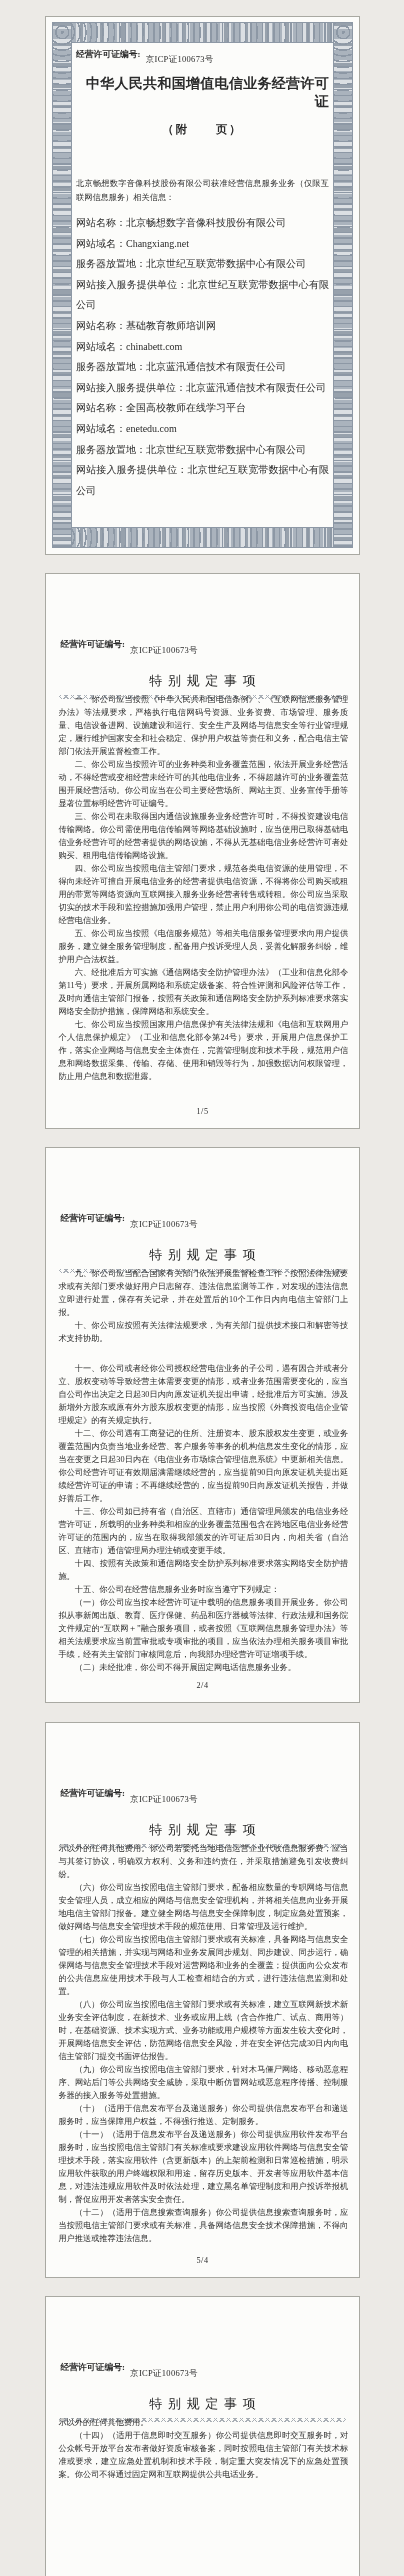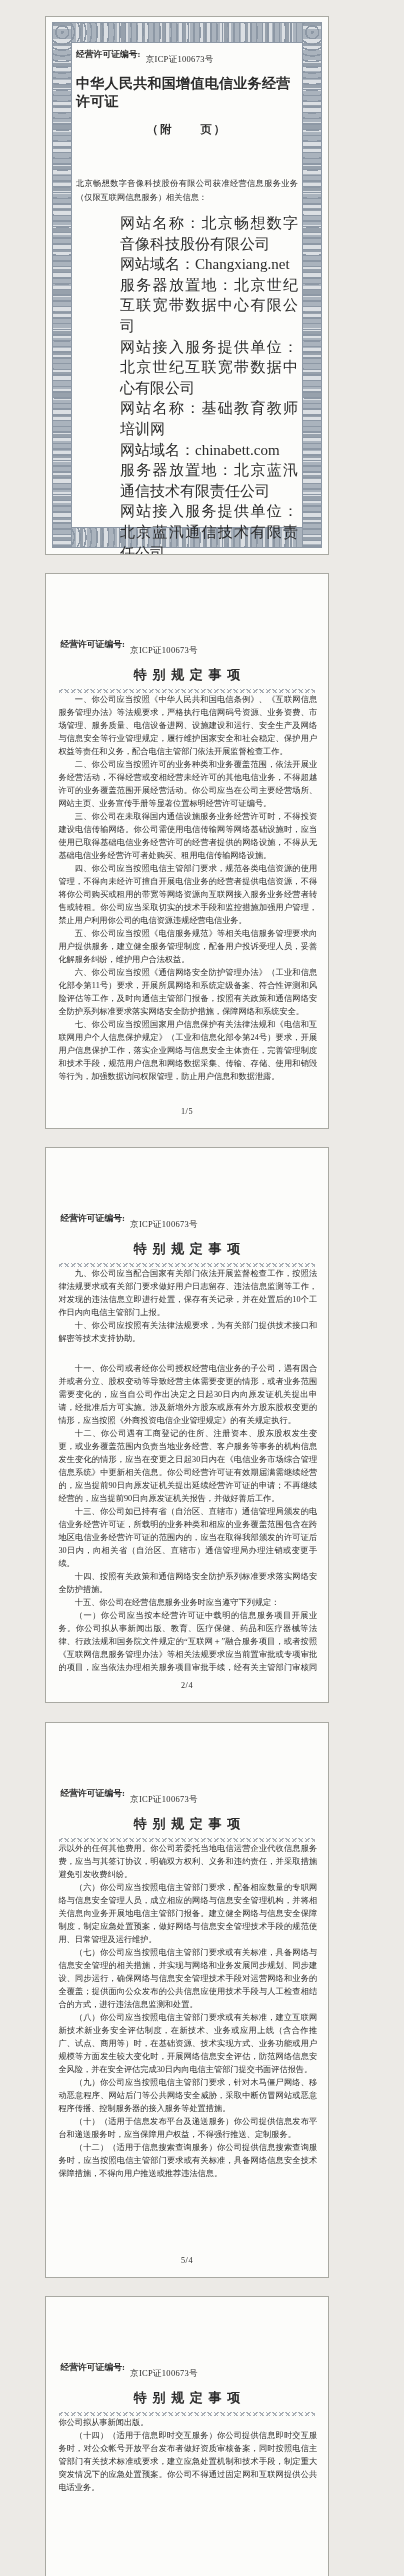--- a/index.html
+++ b/index.html
@@ -4,21 +4,21 @@
 <style>
   html,body{margin:0;padding:0;}
   body{
     width:405px;height:2873px;position:relative;
     background:#eceae6;
     font-family:"Liberation Serif","DejaVu Serif",serif;
     color:#2b2b2b;
   }
   .canvas{position:absolute;inset:0;}
   .page{
-    position:absolute;left:45px;width:284px;
+    position:absolute;left:45px;width:315px;
     background:#fcfcfa;border:0.5px solid #a9a9a2;
     box-sizing:border-box;overflow:hidden;
   }
   
   .page1{top:15.5px;height:539px;}
   .ornate{position:absolute;left:5.7px;right:5.7px;top:5.7px;bottom:5.7px;pointer-events:none;}
   .oband{position:absolute;background-color:#ccd2d8;
     background-image:
       repeating-radial-gradient(circle at 10.3px 10.3px,#8d98a5 0 1.5px,rgba(141,152,165,0) 1.5px 5.7px),
       repeating-linear-gradient(90deg,#aab3bd 0 3.6px,#dbdfe3 3.6px 7.2px,#97a1ac 7.2px 10.8px,#dbdfe3 10.8px 14.4px,#aab3bd 14.4px 20.6px);
@@ -30,29 +30,29 @@
     background-image:
       repeating-radial-gradient(circle at 10.3px 10.3px,#8d98a5 0 1.5px,rgba(141,152,165,0) 1.5px 5.7px),
       repeating-linear-gradient(0deg,#aab3bd 0 3.6px,#dbdfe3 3.6px 7.2px,#97a1ac 7.2px 10.8px,#dbdfe3 10.8px 14.4px,#aab3bd 14.4px 20.6px);}
   .oband.r{top:0;bottom:0;right:0;width:20.6px;
     background-image:
       repeating-radial-gradient(circle at 10.3px 10.3px,#8d98a5 0 1.5px,rgba(141,152,165,0) 1.5px 5.7px),
       repeating-linear-gradient(0deg,#aab3bd 0 3.6px,#dbdfe3 3.6px 7.2px,#97a1ac 7.2px 10.8px,#dbdfe3 10.8px 14.4px,#aab3bd 14.4px 20.6px);}
   .p1-content{position:absolute;left:30px;right:30px;top:32px;}
   .num-line{font-size:8.8px;font-weight:bold;white-space:nowrap;}
   .num-value{font-weight:normal;font-size:8.5px;position:relative;top:5.7px;margin-left:5.2px;letter-spacing:0.3px;}
-  .p1-title{margin-top:14.4px;text-align:left;font-size:14px;font-weight:bold;letter-spacing:0.3px;}
+  .p1-title{margin-top:14.4px;text-align:right;font-size:14px;font-weight:bold;letter-spacing:0.3px;}
   .p1-sub{margin-top:11px;text-align:center;font-size:11.3px;font-weight:bold;letter-spacing:2.1px;}
   .p1-intro{margin-top:40px;font-size:8.2px;line-height:14px;text-align:justify;}
-  .p1-sites{margin-top:6.2px;font-size:15px;line-height:20.6px;text-align:justify;margin-left:44px;}
+  .p1-sites{margin-top:6.2px;font-size:10px;line-height:20.6px;text-align:justify;}
   .site-line{margin:0;}
   
   .sp{height:556px;}
   .sp-num{margin:65px 0 0 14.4px;font-size:8.8px;font-weight:bold;white-space:nowrap;}
-  .sp-title{margin-top:15px;text-align:center;font-size:13px;font-weight:bold;letter-spacing:5.7px;text-indent:5.7px;}
+  .sp-title{margin-top:21px;text-align:center;font-size:13px;font-weight:normal;letter-spacing:5.7px;text-indent:5.7px;}
   .divider{height:4.6px;margin:4.6px 13.4px 0 13.4px;opacity:.85;
     background:
       repeating-linear-gradient(45deg,rgba(0,0,0,0) 0 1.5px,#9aa1a9 1.5px 2.6px,rgba(0,0,0,0) 2.6px 4.6px),
       repeating-linear-gradient(-45deg,rgba(0,0,0,0) 0 1.5px,#9aa1a9 1.5px 2.6px,rgba(0,0,0,0) 2.6px 4.6px);
   }
   .sp-body{position:absolute;left:12.4px;right:10.8px;top:119px;bottom:27px;overflow:hidden;
     font-size:8.2px;line-height:13px;text-align:justify;}
   .para{margin:0;}
   .para.ind{text-indent:2em;}
   .para.gap{margin-top:17px;}
@@ -99,21 +99,21 @@
         <span>经营许可证编号:</span><span class="num-value">京ICP证100673号</span>
       </div>
       <div class="sp-title">特别规定事项</div>
       <div class="divider"></div>
       <div class="sp-body">
         <p class="para ind">一、你公司应当按照《中华人民共和国电信条例》、《互联网信息服务管理办法》等法规要求，严格执行电信网码号资源、业务资费、市场管理、服务质量、电信设备进网、设施建设和运行、安全生产及网络与信息安全等行业管理规定，履行维护国家安全和社会稳定、保护用户权益等责任和义务，配合电信主管部门依法开展监督检查工作。</p>
         <p class="para ind">二、你公司应当按照许可的业务种类和业务覆盖范围，依法开展业务经营活动，不得经营或变相经营未经许可的其他电信业务，不得超越许可的业务覆盖范围开展经营活动。你公司应当在公司主要经营场所、网站主页、业务宣传手册等显著位置标明经营许可证编号。</p>
         <p class="para ind">三、你公司在未取得国内通信设施服务业务经营许可时，不得投资建设电信传输网络。你公司需使用电信传输网等网络基础设施时，应当使用已取得基础电信业务经营许可的经营者提供的网络设施，不得从无基础电信业务经营许可者处购买、租用电信传输网络设施。</p>
         <p class="para ind">四、你公司应当按照电信主管部门要求，规范各类电信资源的使用管理，不得向未经许可擅自开展电信业务的经营者提供电信资源，不得将你公司购买或租用的带宽等网络资源向互联网接入服务业务经营者转售或转租。你公司应当采取切实的技术手段和监控措施加强用户管理，禁止用户利用你公司的电信资源违规经营电信业务。</p>
         <p class="para ind">五、你公司应当按照《电信服务规范》等相关电信服务管理要求向用户提供服务，建立健全服务管理制度，配备用户投诉受理人员，妥善化解服务纠纷，维护用户合法权益。</p>
-        <p class="para ind">六、你公司应当按照《通信网络安全防护管理办法》（工业和信息化部令第11号）要求，开展所属网络和系统定级备案、符合性评测和风险评估等工作，及时向通信主管部门报备，按照有关政策和通信网络安全防护系列标准要求落实网络安全防护措施，保障网络和系统安全。</p>
+        <p class="para ind">六、经批准后方可实施《通信网络安全防护管理办法》（工业和信息化部令第11号）要求，开展所属网络和系统定级备案、符合性评测和风险评估等工作，及时向通信主管部门报备，按照有关政策和通信网络安全防护系列标准要求落实网络安全防护措施，保障网络和系统安全。</p>
         <p class="para ind">七、你公司应当按照国家用户信息保护有关法律法规和《电信和互联网用户个人信息保护规定》（工业和信息化部令第24号）要求，开展用户信息保护工作，落实企业网络与信息安全主体责任，完善管理制度和技术手段，规范用户信息和网络数据采集、传输、存储、使用和销毁等行为，加强数据访问权限管理，防止用户信息和数据泄露。</p>
       </div>
       <div class="sp-footer">1/5</div>
     </section>
     <section class="page sp" style="top: 1147px;">
       <div class="sp-num">
         <span>经营许可证编号:</span><span class="num-value">京ICP证100673号</span>
       </div>
       <div class="sp-title">特别规定事项</div>
       <div class="divider"></div>
@@ -137,30 +137,31 @@
       </div>
       <div class="sp-title">特别规定事项</div>
       <div class="divider"></div>
       <div class="sp-body">
         <p class="para">示以外的任何其他费用。你公司若委托当地电信运营企业代收信息服务费，应当与其签订协议，明确双方权利、义务和违约责任，并采取措施避免引发收费纠纷。</p>
         <p class="para ind">（六）你公司应当按照电信主管部门要求，配备相应数量的专职网络与信息安全管理人员，成立相应的网络与信息安全管理机构，并将相关信息向业务开展地电信主管部门报备。建立健全网络与信息安全保障制度，制定应急处置预案，做好网络与信息安全管理技术手段的规范使用、日常管理及运行维护。</p>
         <p class="para ind">（七）你公司应当按照电信主管部门要求或有关标准，具备网络与信息安全管理的相关措施，并实现与网络和业务发展同步规划、同步建设、同步运行，确保网络与信息安全管理技术手段对运营网络和业务的全覆盖；提供面向公众发布的公共信息应使用技术手段与人工检查相结合的方式，进行违法信息监测和处置。</p>
         <p class="para ind">（八）你公司应当按照电信主管部门要求或有关标准，建立互联网新技术新业务安全评估制度，在新技术、业务或应用上线（含合作推广、试点、商用等）时，在基础资源、技术实现方式、业务功能或用户规模等方面发生较大变化时，开展网络信息安全评估，防范网络信息安全风险，并在安全评估完成30日内向电信主管部门提交书面评估报告。</p>
         <p class="para ind">（九）你公司应当按照电信主管部门要求，针对木马僵尸网络、移动恶意程序、网站后门等公共网络安全威胁，采取中断仿冒网站或恶意程序传播、控制服务器的接入服务等处置措施。</p>
         <p class="para ind">（十）（适用于信息发布平台及递送服务）你公司提供信息发布平台和递送服务时，应当保障用户权益，不得强行推送、定制服务。</p>
+        <p class="para ind">（十一）（适用于信息发布平台及递送服务）你公司提供应用软件发布平台服务时，应当按照电信主管部门有关标准或要求建设应用软件网络与信息安全管理技术手段，落实应用软件（含更新版本）的上架前检测和日常巡检措施，明示应用软件获取的用户终端权限和用途，留存历史版本、开发者等应用软件基本信息，对违法违规应用软件及时依法处理，建立黑名单管理制度和用户投诉举报机制，督促应用开发者落实安全责任。</p>
         <p class="para ind">（十二）（适用于信息搜索查询服务）你公司提供信息搜索查询服务时，应当按照电信主管部门要求或有关标准，具备网络信息安全技术保障措施，不得向用户推送或推荐违法信息。</p>
       </div>
       <div class="sp-footer">5/4</div>
     </section>
     <section class="page sp" style="top: 2296px;">
       <div class="sp-num">
         <span>经营许可证编号:</span><span class="num-value">京ICP证100673号</span>
       </div>
       <div class="sp-title">特别规定事项</div>
       <div class="divider"></div>
       <div class="sp-body">
-        <p class="para">你公司拟从事新闻出版。</p>
+        <p class="para">示以外的任何其他费用。</p>
         <p class="para ind">（十四）（适用于信息即时交互服务）你公司提供信息即时交互服务时，对公众帐号开放平台发布者做好资质审核备案，同时按照电信主管部门有关技术标准或要求，建立应急处置机制和技术手段，制定重大突发情况下的应急处置预案。你公司不得通过固定网和互联网提供公共电话业务。</p>
       </div>
 
     </section>
   </div>
 
 
 </body></html>

